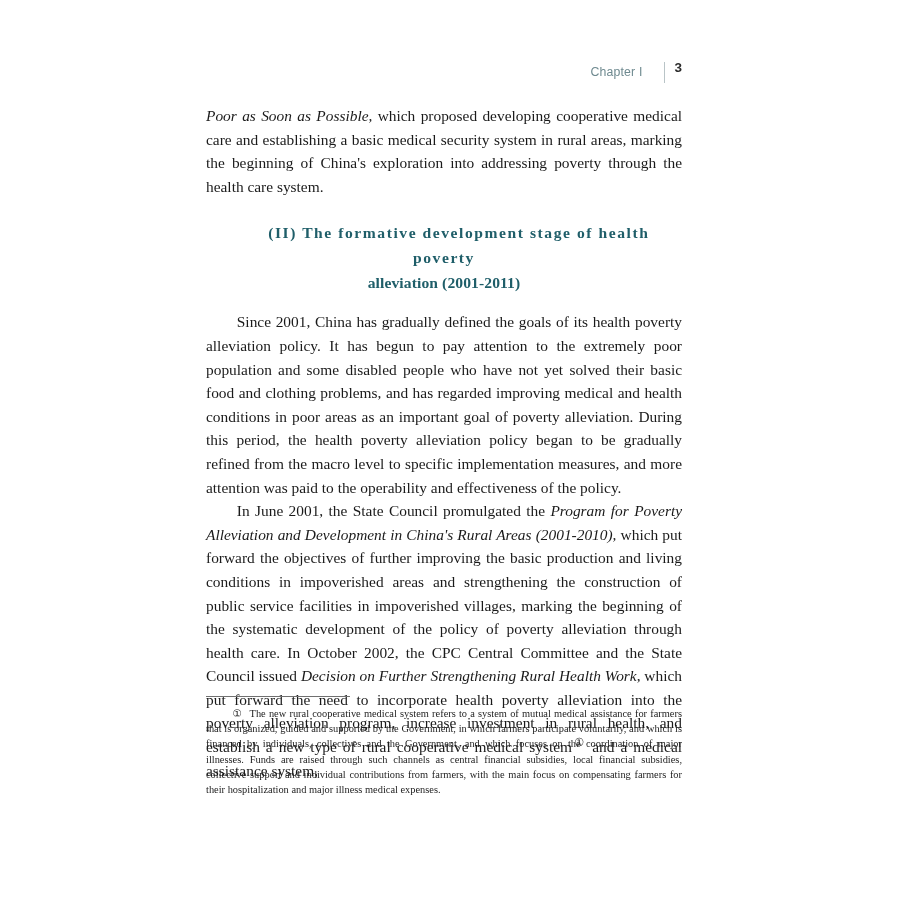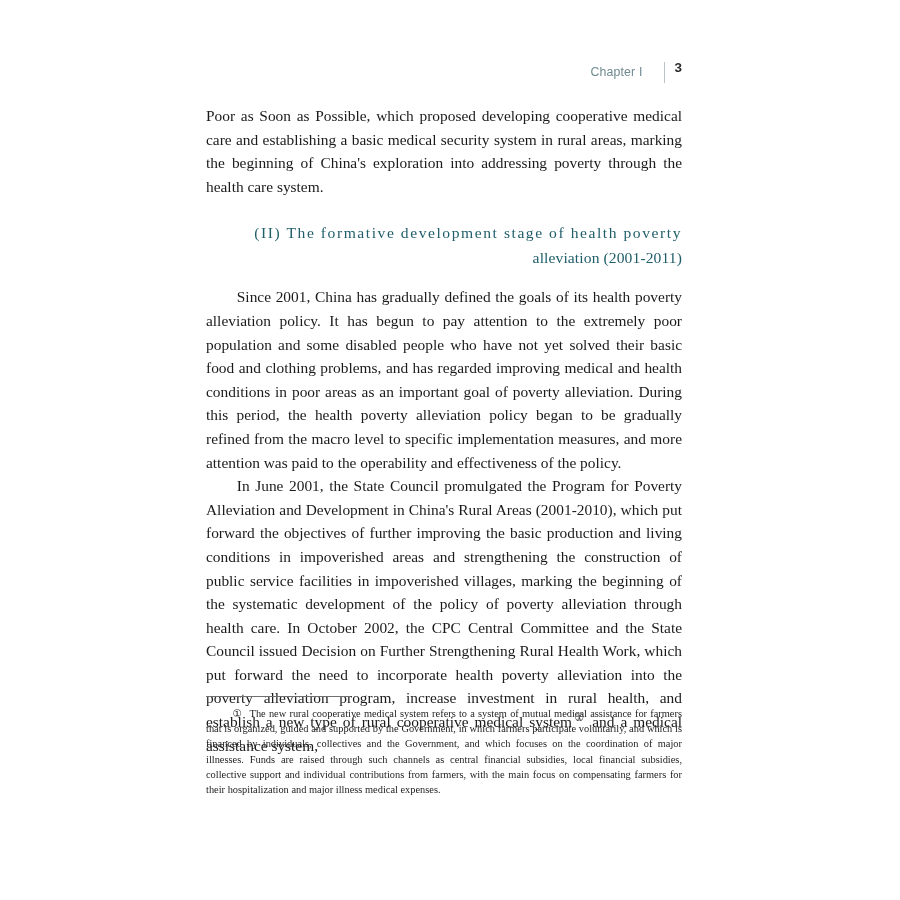--- a/index.html
+++ b/index.html
@@ -78,31 +78,32 @@
     line-height: 23.6px;
     text-align: justify;
     text-justify: inter-word;
     color: #1a1a1a;
     hyphens: none;
   }
   p.body-par.indent {
     text-indent: 2em;
   }
   .it {
+    font-style: italic;
   }
 
   
   .section-heading {
     margin: 0;
     padding: 0;
     color: #1f5e69;
-    font-weight: normal;
+    font-weight: bold;
     font-size: 15.6px;
     line-height: 25px;
-    text-align: right;
+    text-align: center;
   }
   .heading-line-1 {
     display: block;
     letter-spacing: 1.55px;
     text-indent: 1.9em;
   }
   .heading-line-2 {
     display: block;
     letter-spacing: 0.1px;
   }

